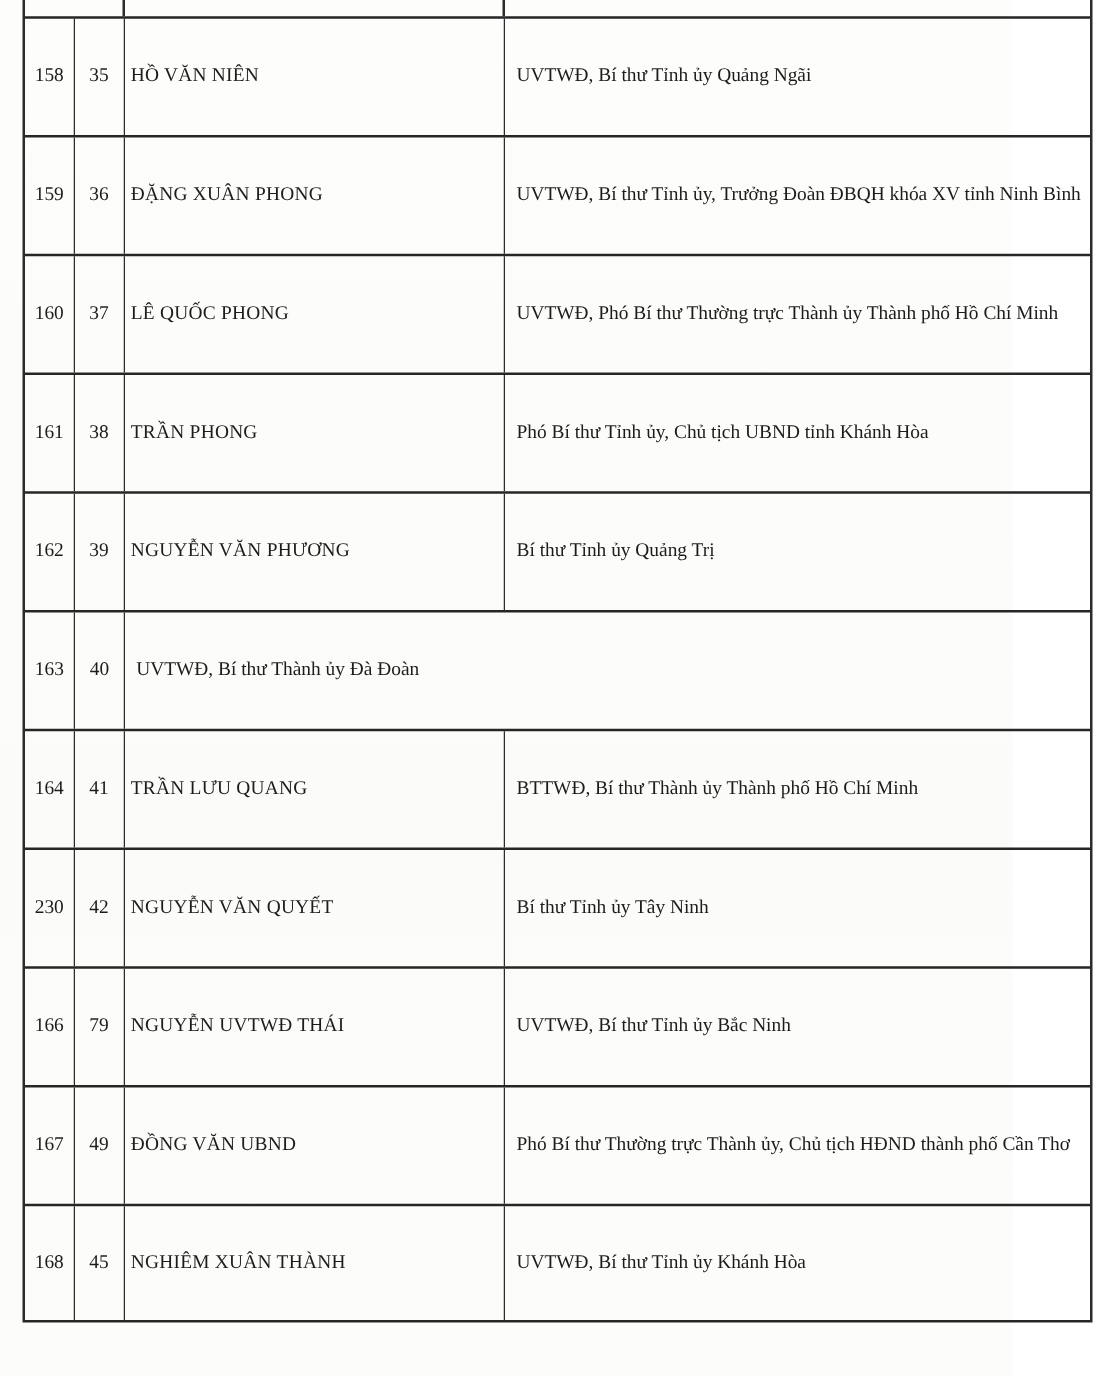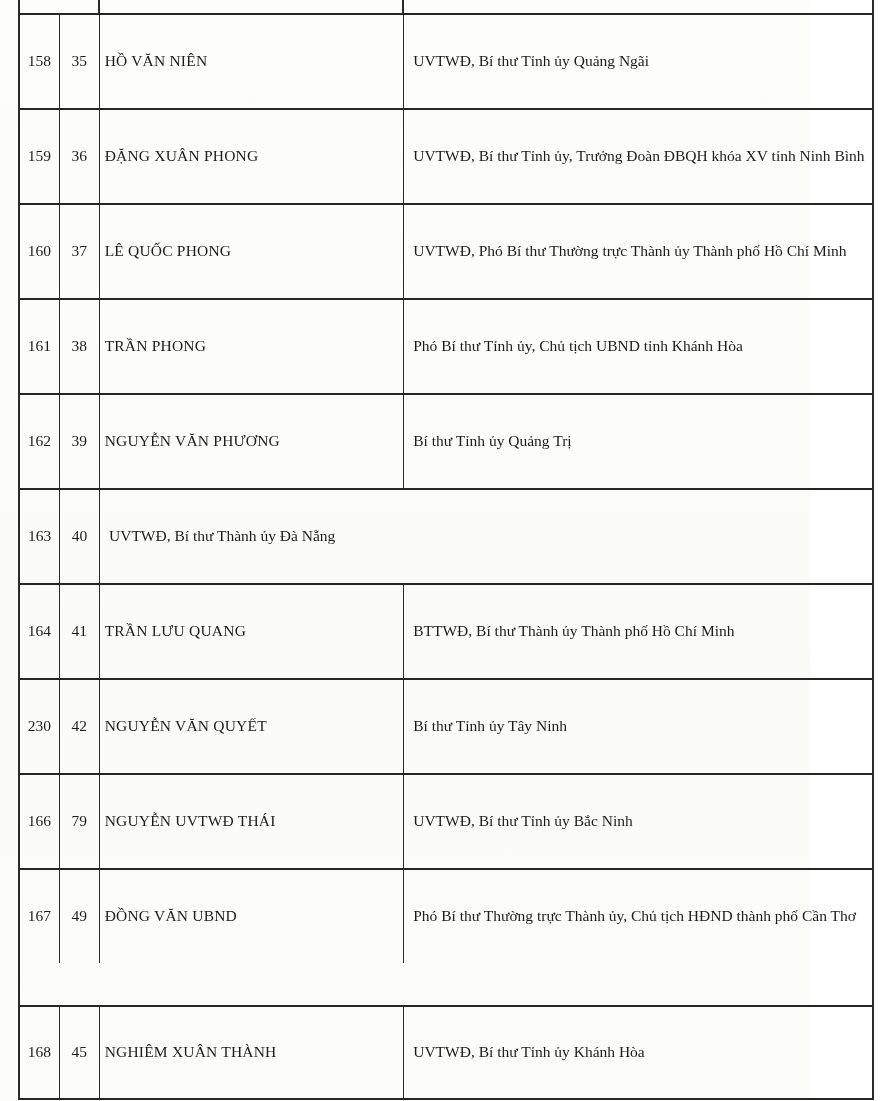--- a/index.html
+++ b/index.html
@@ -43,21 +43,20 @@
   .strip .s-cell:last-child { border-right: none; }
 
   .t-row {
     display: flex;
     height: 95px;
     box-sizing: border-box;
     border-top: 2px solid #262626;
   }
   .t-row:last-child {
     border-bottom: 2px solid #262626;
-    margin-top: 42px;
   }
   .cell {
     box-sizing: border-box;
     border-right: 1.5px solid #2b2b2b;
     display: flex;
     align-items: center;
     font-size: 15.5px;
     line-height: 1.55;
   }
   .cell:last-child { border-right: none; align-items: center; }
@@ -170,21 +169,21 @@
   </div>
 
   <div class="t-row">
     <div class="cell c-no">
       <span class="num">163</span>
     </div>
     <div class="cell c-sub">
       <span class="num">40</span>
     </div>
     <div class="cell c-title">
-      <span class="title-text">UVTWĐ, Bí thư Thành ủy Đà Nẵng</span>
+      <span class="title-text">UVTWĐ, Bí thư Thành ủy Đà Đoàn</span>
     </div>
   </div>
 
   <div class="t-row">
     <div class="cell c-no">
       <span class="num">164</span>
     </div>
     <div class="cell c-sub">
       <span class="num">41</span>
     </div>

